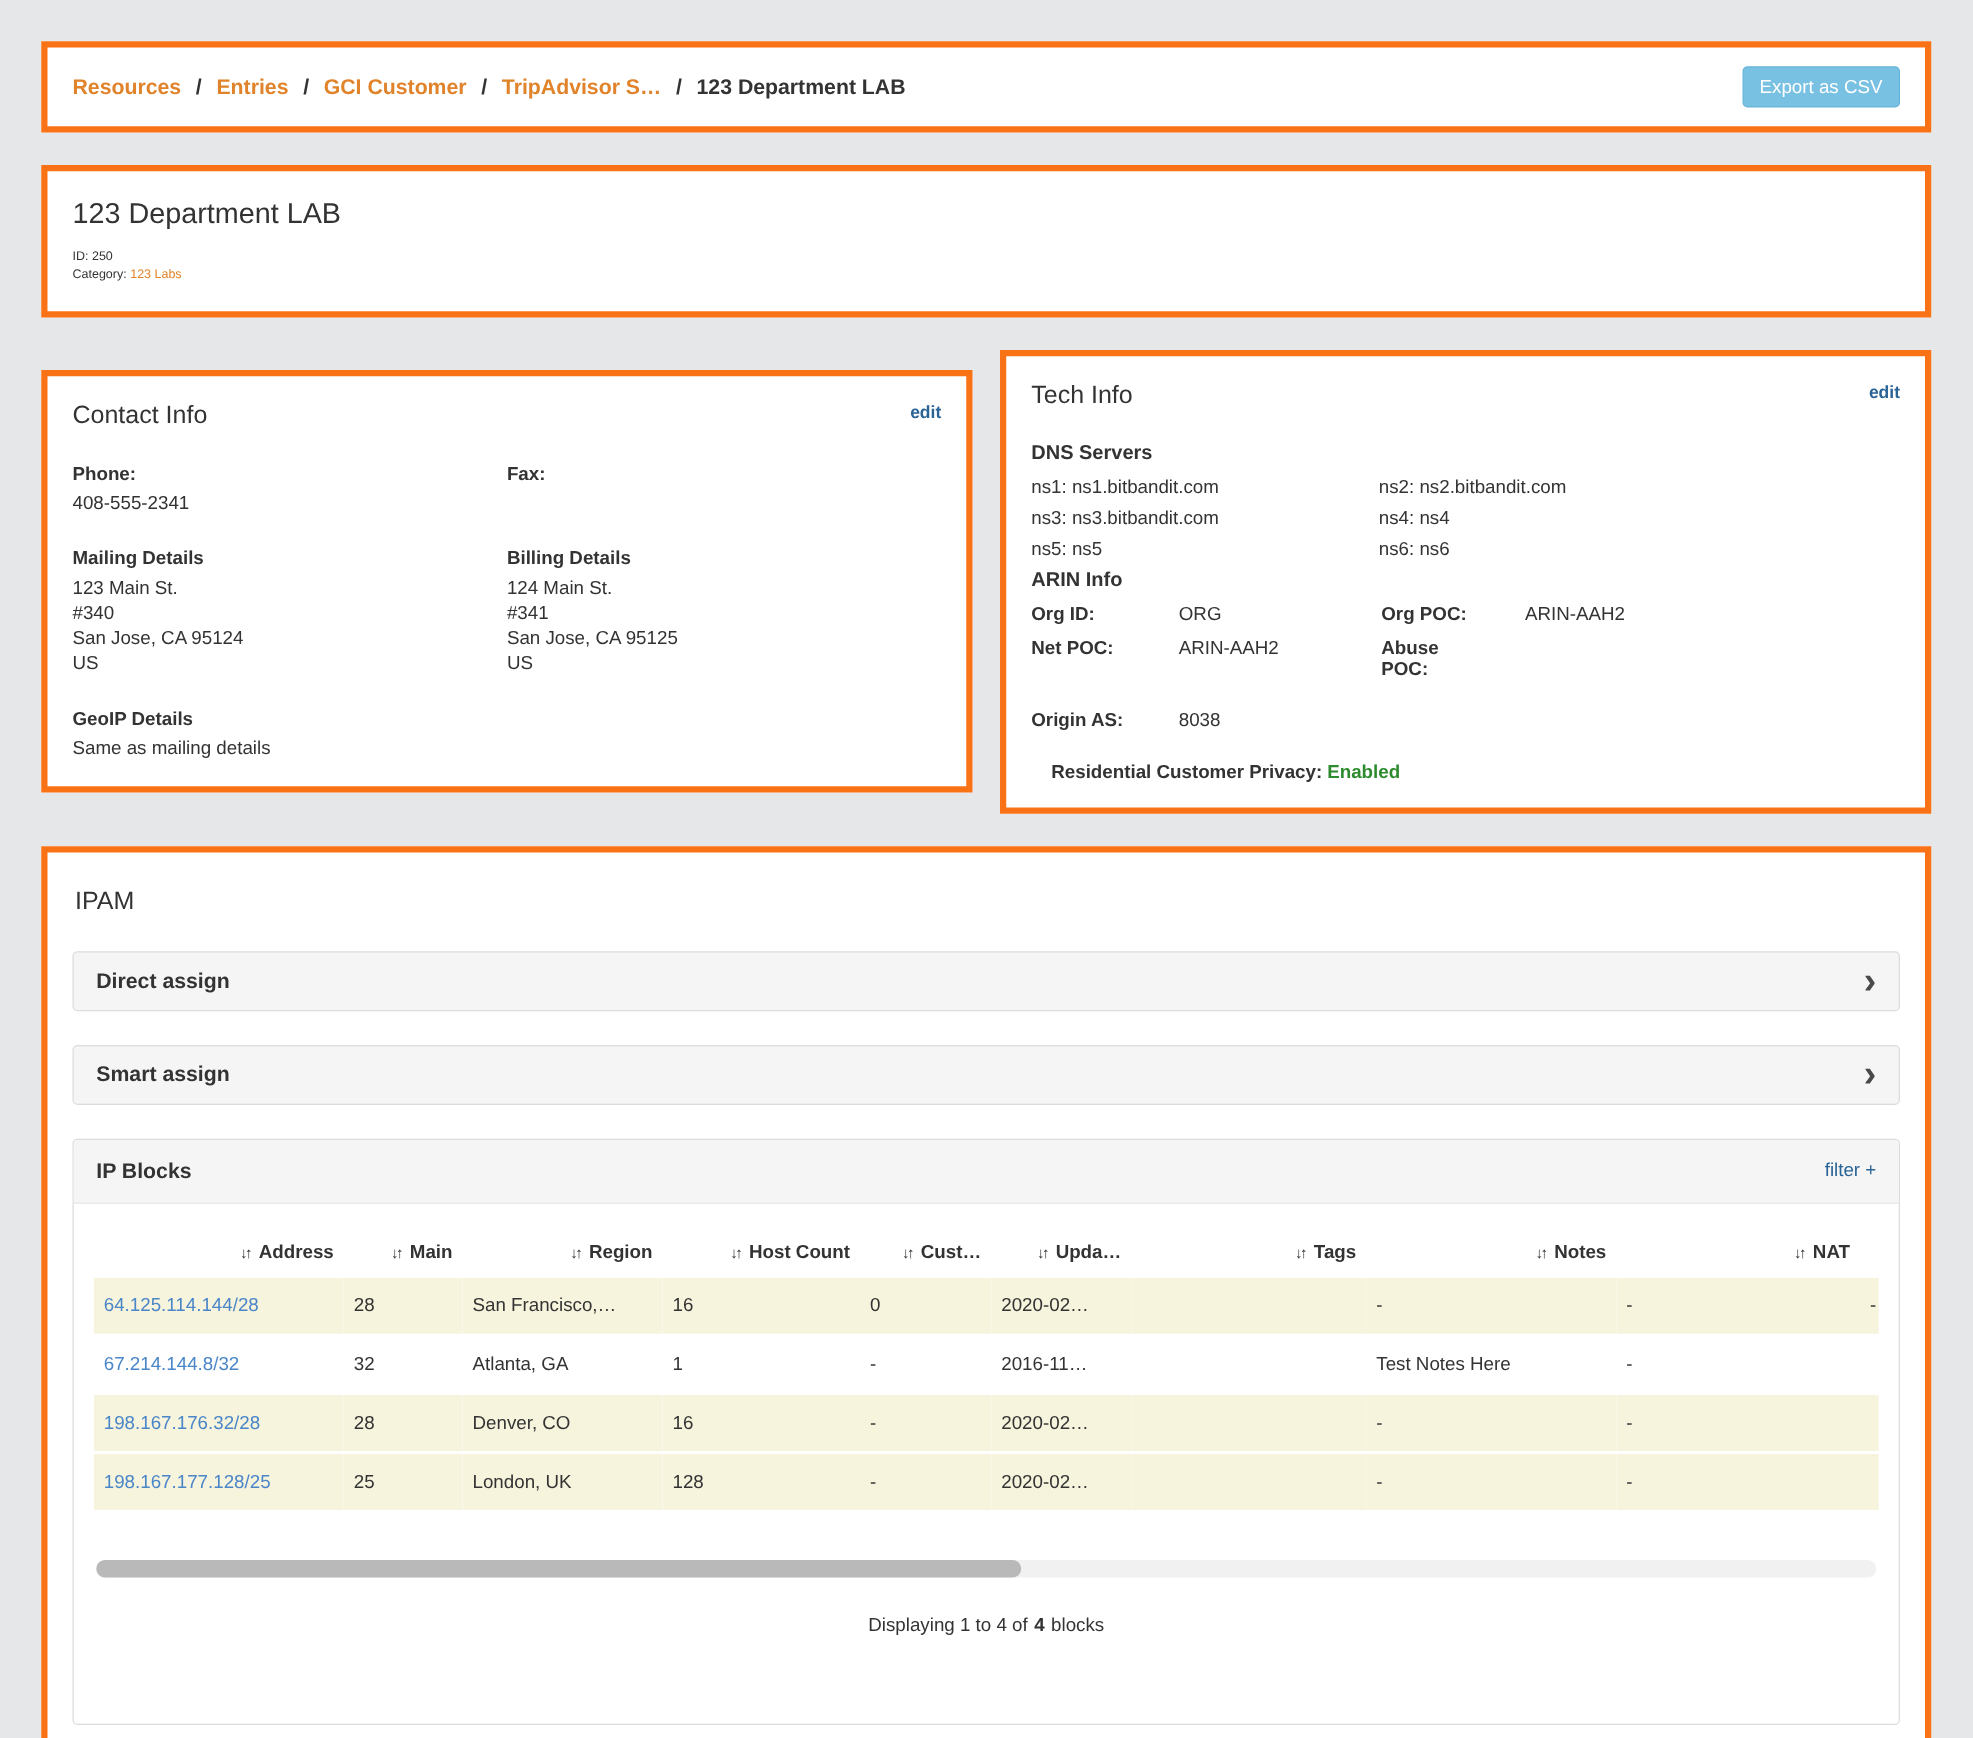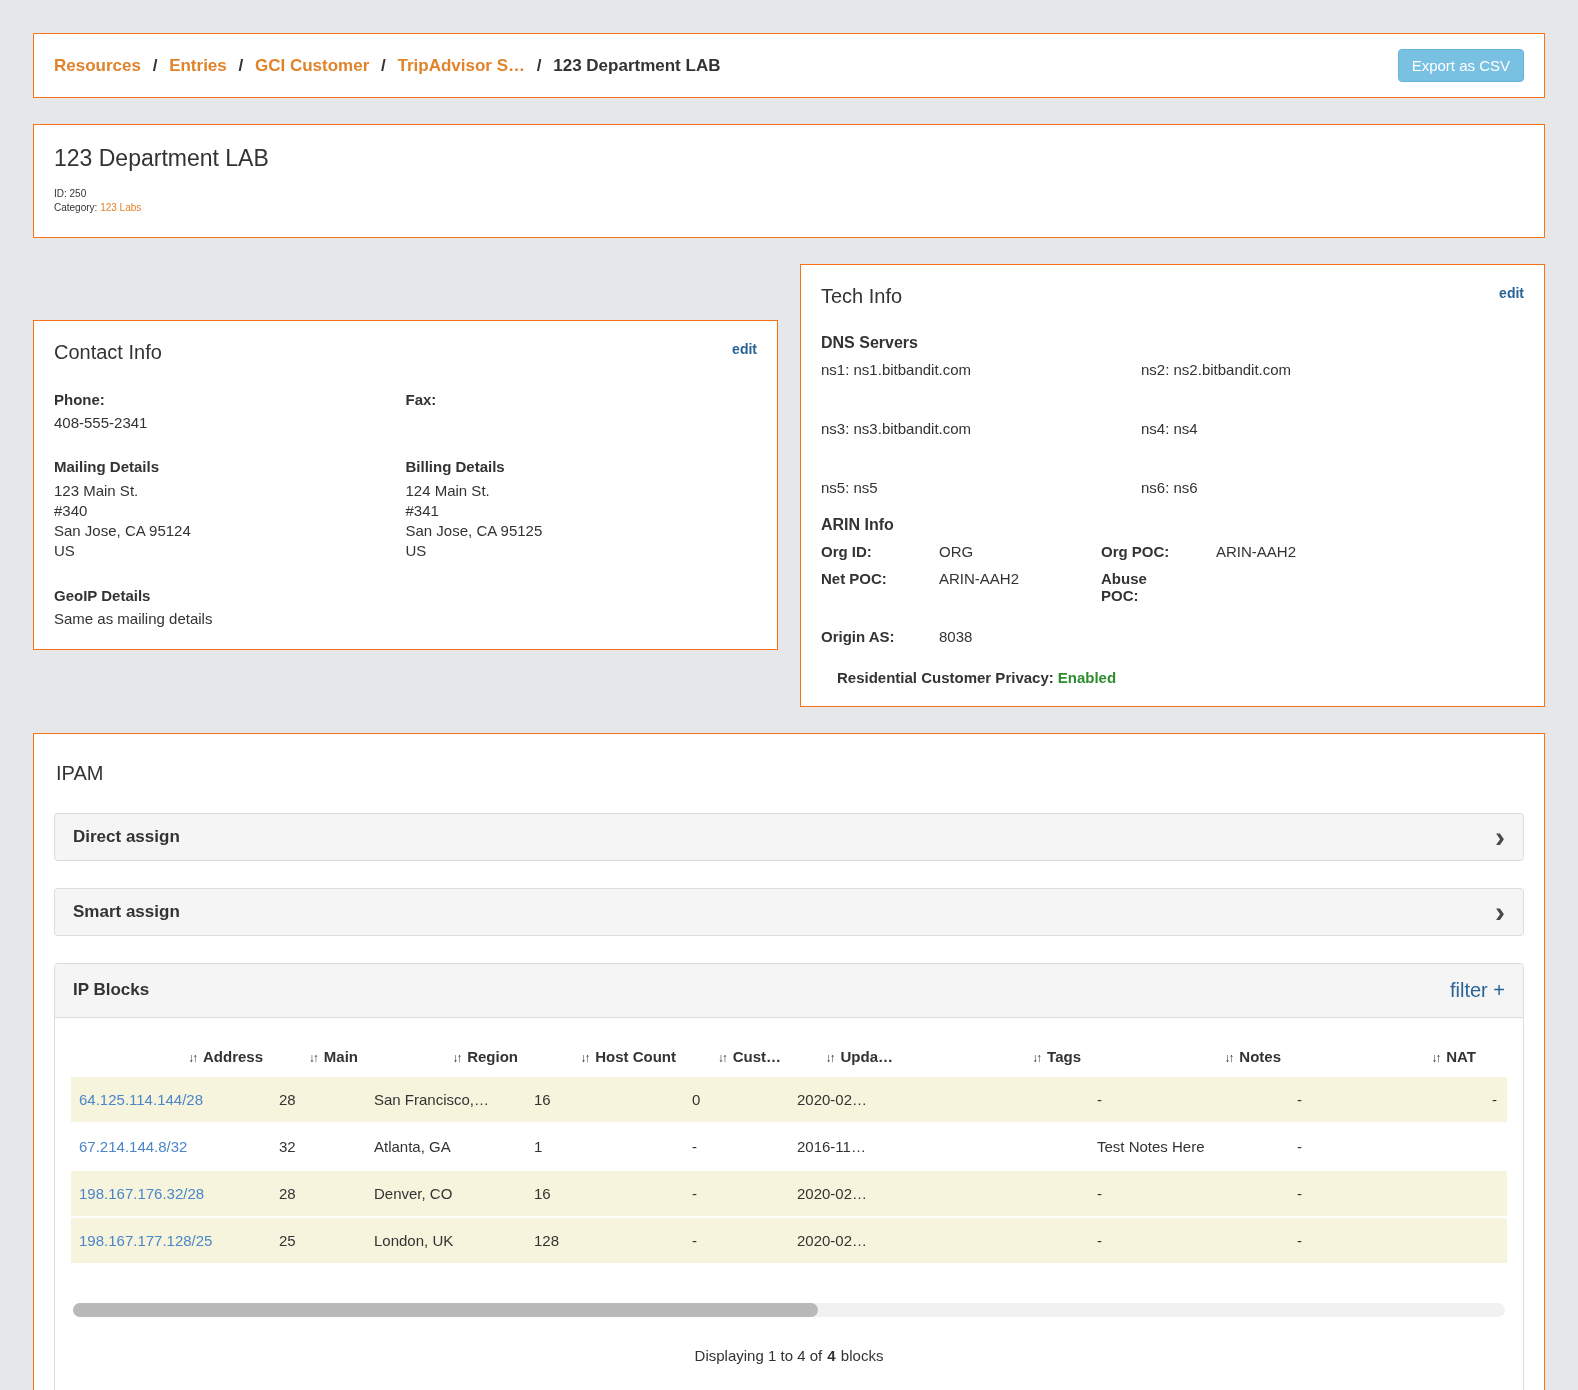--- a/index.html
+++ b/index.html
@@ -1,20 +1,20 @@
 <!DOCTYPE html>
 <html><head>
 <meta charset="utf-8">
 <style>
   * { box-sizing: border-box; margin: 0; padding: 0; }
   html, body { background: #e6e7e9; }
   body { font-family: "Liberation Sans", "DejaVu Sans", sans-serif; color: #333; }
   .page { width: 1578px; min-height: 1390px; padding: 33px; }
 
-  .panel { background: #fff; border: 1px solid #f97316; }
+  .panel { background: #fff; border: 5px solid #f97316; }
 
   
   .crumb-bar { display: flex; justify-content: space-between; align-items: center;
                padding: 15px 20px; margin-bottom: 26px; }
   .crumbs { font-size: 17px; font-weight: bold; }
   .crumb-link { color: #e0832a; text-decoration: none; margin-right: 7px; }
   .crumb-sep { color: #333; margin-right: 7px; }
   .crumb-current { color: #333; }
   .export-btn { background: #79c1e2; color: #fff; border: 1px solid #64b5da;
                 border-radius: 4px; font-size: 15px; padding: 7px 13px;
@@ -32,21 +32,21 @@
   .panel-head { display: flex; justify-content: space-between; align-items: flex-start; margin-bottom: 26px; }
   .panel-head h2 { font-size: 20px; font-weight: normal; }
   .edit-link { color: #2a6496; font-size: 14px; font-weight: bold; text-decoration: none; cursor: pointer; }
 
   .contact-grid { display: grid; grid-template-columns: 1fr 1fr; row-gap: 24px;
                   font-size: 15px; line-height: 1.35; }
   .blk-label { font-weight: bold; margin-bottom: 3px; }
 
   .tech-body { font-size: 15px; }
   .sub-head { font-size: 16px; font-weight: bold; margin-bottom: 9px; }
-  .dns-grid { display: grid; grid-template-columns: 278px 1fr; row-gap: 8px; margin-bottom: 20px; gap: 42px; }
+  .dns-grid { display: grid; grid-template-columns: 278px 1fr; row-gap: 8px; margin-bottom: 8px; }
   .arin-grid { display: grid; grid-template-columns: 118px 162px 115px 1fr; row-gap: 10px; }
   .arin-label { font-weight: bold; }
   .narrow { max-width: 64px; }
   .origin { margin-top: 14px; }
   .privacy-line { margin-top: 24px; font-size: 15px; font-weight: bold; margin-left: 16px; }
   .privacy-value { color: #2e8b2e; margin-left: 4px; }
 
   
   .ipam-panel { padding: 20px; }
   .ipam-title { font-size: 20px; font-weight: normal; margin: 8px 0 28px 2px; }
@@ -54,21 +54,21 @@
                 padding: 13px 18px; display: flex; justify-content: space-between;
                 align-items: center; margin-bottom: 27px; cursor: pointer; }
   .assign-label { font-size: 17px; font-weight: bold; }
   .chevron { font-size: 30px; line-height: 16px; color: #4a4a4a; font-weight: bold; }
 
   .ip-blocks { border: 1px solid #dcdcdc; border-radius: 4px; }
   .ipb-head { background: #f5f5f5; border-bottom: 1px solid #dcdcdc;
               border-radius: 4px 4px 0 0; padding: 15px 18px;
               display: flex; justify-content: space-between; align-items: center; }
   .ipb-head h3 { font-size: 17px; font-weight: bold; }
-  .filter-link { color: #2a6496; font-size: 20px; text-decoration: none; cursor: pointer; }
+  .filter-link { color: #2a6496; font-size: 15px; text-decoration: none; cursor: pointer; }
 
   .ipb-body { padding: 18px 16px 70px; }
   .table-clip { overflow: hidden; width: 100%; }
   .ipb-table { border-collapse: collapse; table-layout: fixed; width: 1490px; font-size: 15px; }
   .ipb-table th { text-align: right; font-weight: bold; padding: 12px 8px;
                   white-space: nowrap; overflow: hidden; cursor: pointer; }
   .ipb-table td { padding: 14px 8px; white-space: nowrap; overflow: hidden; }
   tbody tr { border-bottom: 2px solid #fff; }
   tbody tr.alt { background: #f7f4dd; }
   .addr-link { color: #4a86c8; text-decoration: none; cursor: pointer; }

